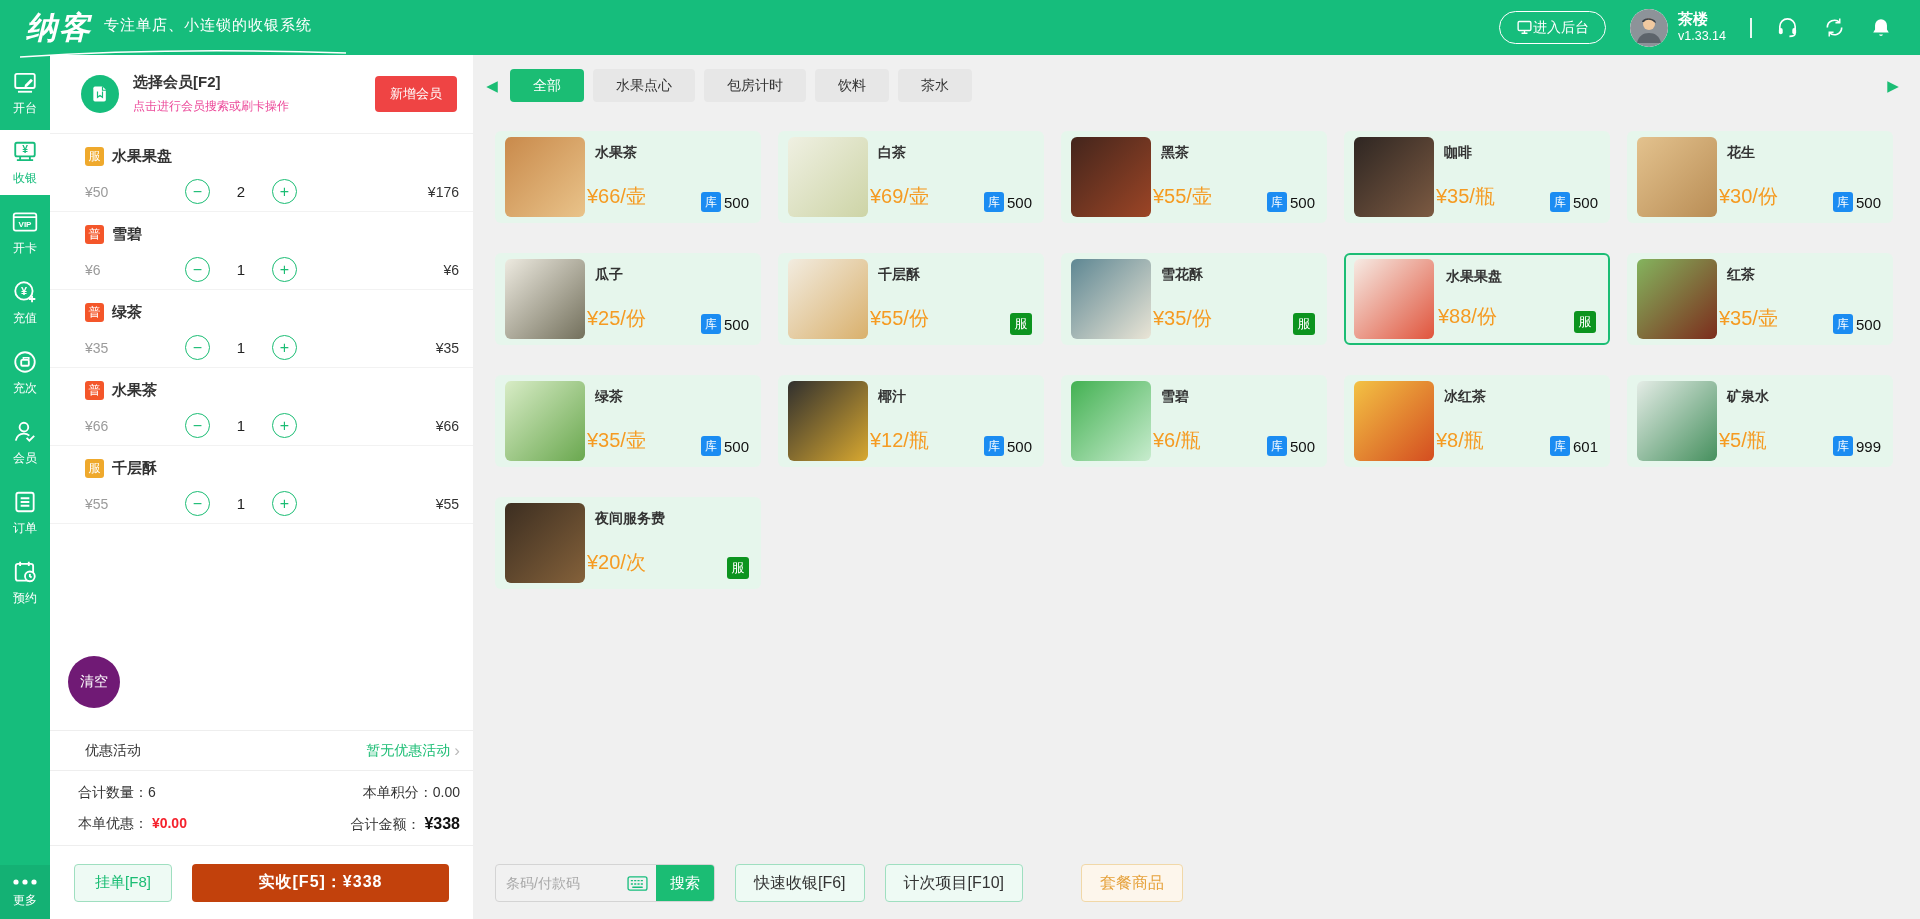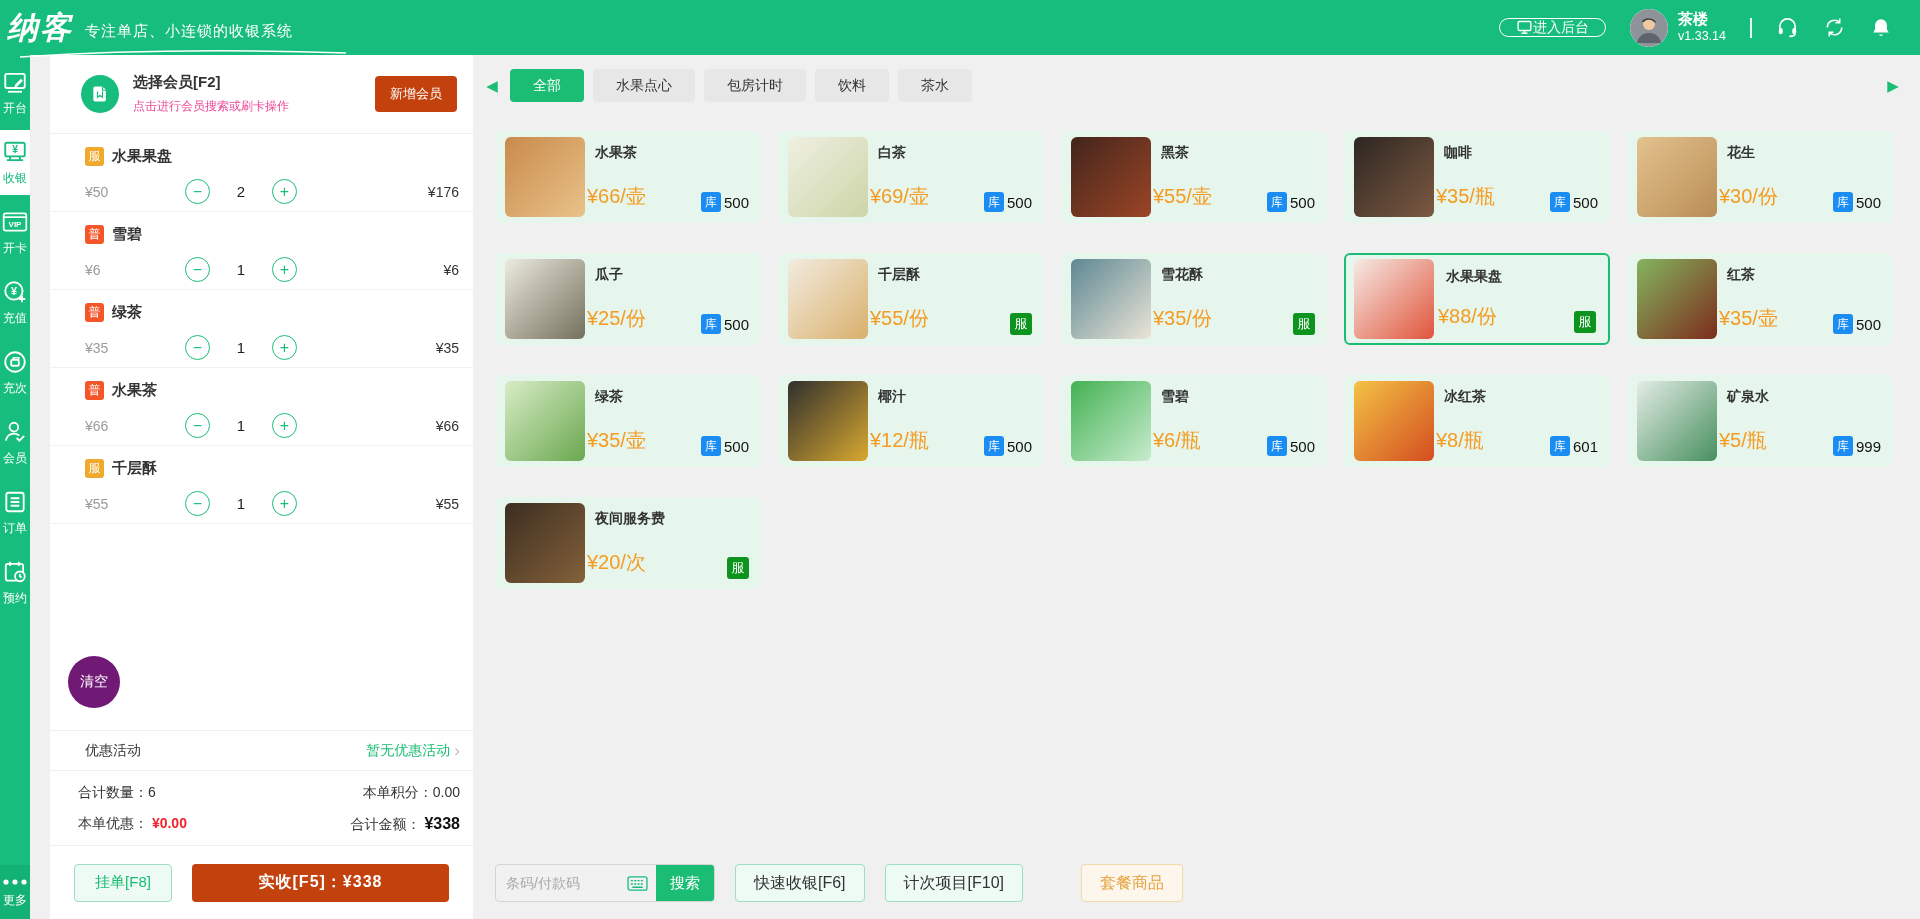--- a/index.html
+++ b/index.html
@@ -3,56 +3,56 @@
 <meta charset="utf-8">
 <style>
   * { margin:0; padding:0; box-sizing:border-box; }
   html,body { width:1920px; height:919px; overflow:hidden;
     font-family:"Liberation Sans","DejaVu Sans",sans-serif; background:#f0f0f0; color:#333; }
   svg { display:block; }
 
   
   .header { position:absolute; left:0; top:0; width:1920px; height:55px; background:#16bd7c;
     display:flex; align-items:center; color:#fff; z-index:5; }
-  .logo-wrap { display:flex; align-items:center; padding-left:7px; position:relative; }
+  .logo-wrap { display:flex; align-items:flex-start; padding-left:26px; position:relative; }
   .logo-text { font-size:31px; font-weight:bold; font-style:italic; letter-spacing:2px; line-height:40px; }
   .tagline { font-size:15px; margin:8px 0 0 12px; letter-spacing:1px; }
   .swoosh { position:absolute; left:18px; top:38px; }
   .header-right { margin-left:auto; display:flex; align-items:center; gap:24px; padding-right:28px; }
-  .backend-btn { display:flex; align-items:center; gap:0; height:19px; padding:0 16px;
+  .backend-btn { display:flex; align-items:center; gap:0; height:33px; padding:0 16px;
     border:1px solid #fff; border-radius:17px; font-size:14px; cursor:pointer; }
   .user-block { display:flex; align-items:center; gap:10px; }
   .avatar { width:38px; height:38px; border-radius:50%; background:#f2f2f2; overflow:hidden;
     display:grid; place-items:center; }
   .user-meta { display:flex; flex-direction:column; line-height:1.25; }
   .user-name { font-size:15px; font-weight:bold; }
   .user-version { font-size:12.5px; }
   .v-divider { width:2px; height:20px; background:rgba(255,255,255,.9); }
   .hdr-icon { cursor:pointer; }
 
   
-  .sidebar { position:absolute; left:0; top:55px; width:30px; height:864px; background:#16bd7c;
+  .sidebar { position:absolute; left:0; top:55px; width:50px; height:864px; background:#16bd7c;
     display:flex; flex-direction:column; align-items:center; color:#fff; }
   .side-item { width:100%; padding:9px 0 8px; display:flex; flex-direction:column; align-items:center;
     gap:5px; font-size:12px; cursor:pointer; margin-top:5px; }
   .side-item.active { background:#fff; color:#16bd7c; margin-top:5px; }
   .side-more-wrap { margin-top:auto; width:100%; background:rgba(0,0,0,.06); }
   .side-more-wrap .side-item { margin-top:0; padding:12px 0 10px; }
 
   
   .member-panel { position:absolute; left:50px; top:55px; width:423px; height:864px; background:#fff;
     display:flex; flex-direction:column; }
   .mp-header { height:79px; flex:none; display:flex; align-items:center; padding:0 16px 0 31px;
     border-bottom:1px solid #f0f0f0; cursor:pointer; }
   .mp-icon-circle { width:38px; height:38px; border-radius:50%; background:#16bd7c; flex:none;
     display:grid; place-items:center; }
   .mp-texts { margin-left:14px; }
   .mp-title { font-size:15px; font-weight:bold; color:#333; }
   .mp-sub { font-size:12px; color:#ec4899; margin-top:6px; }
-  .add-member-btn { margin-left:auto; background:#c2410c; color:#fff; border:none; border-radius:4px;
+  .add-member-btn { margin-left:auto; background:#ef4444; color:#fff; border:none; border-radius:4px;
     font-size:13px; padding:9px 15px; cursor:pointer; }
 
   .cart-list { flex:1; position:relative; overflow:hidden; }
   .cart-row { height:78px; border-bottom:1px solid #f2f2f2; padding:13px 14px 0 35px; }
   .cart-line1 { display:flex; align-items:center; gap:8px; }
   .cart-badge { width:19px; height:19px; border-radius:3px; background:#f4562a; color:#fff;
     font-size:12px; display:grid; place-items:center; flex:none; }
   .cart-badge.svc { background:#efa92c; }
   .cart-name { font-size:15px; font-weight:bold; color:#333; }
   .cart-line2 { display:flex; align-items:center; margin-top:13px; }

